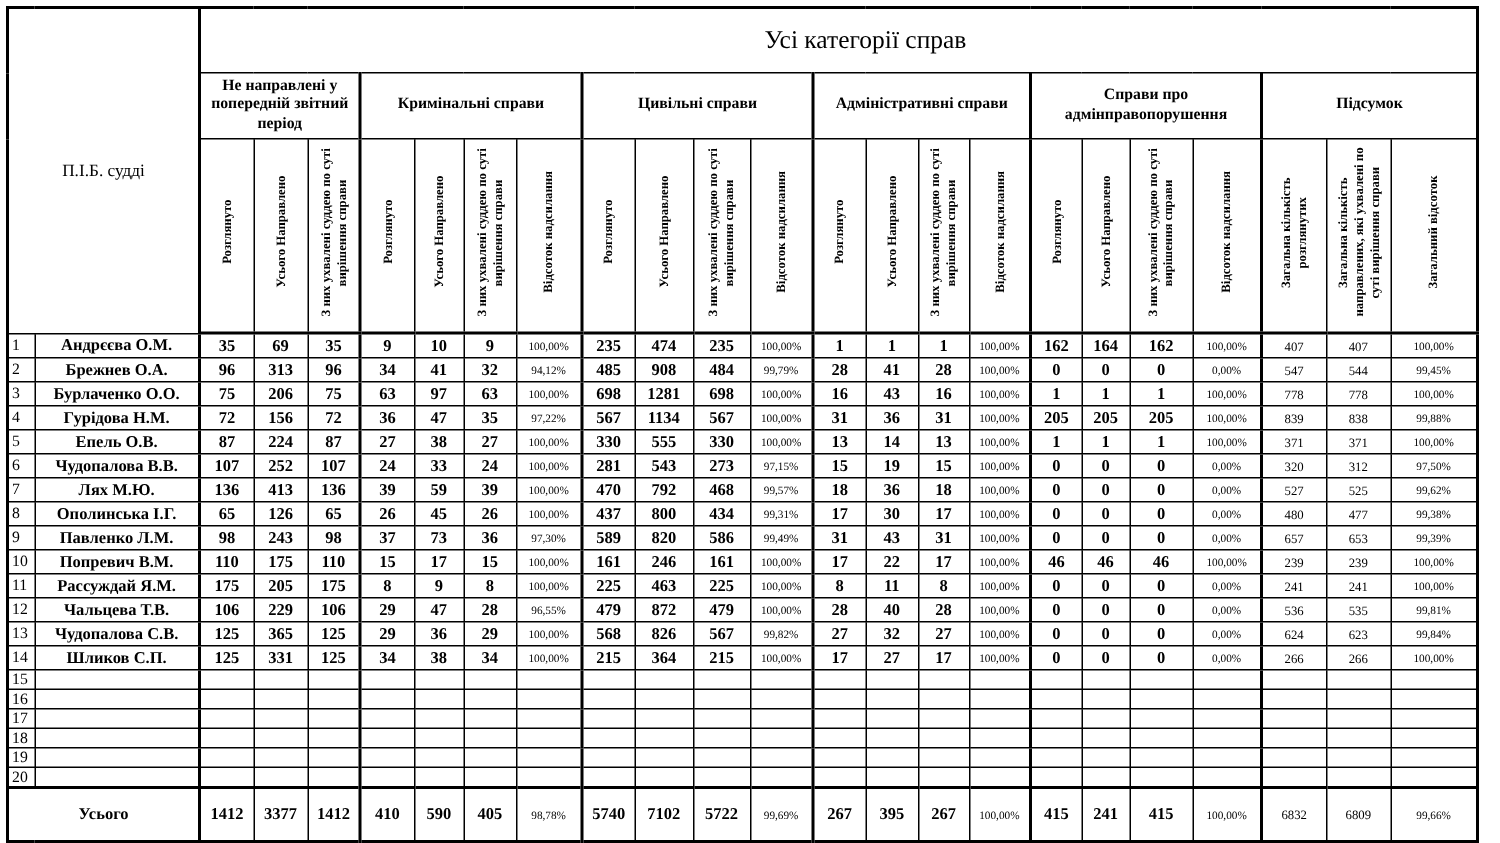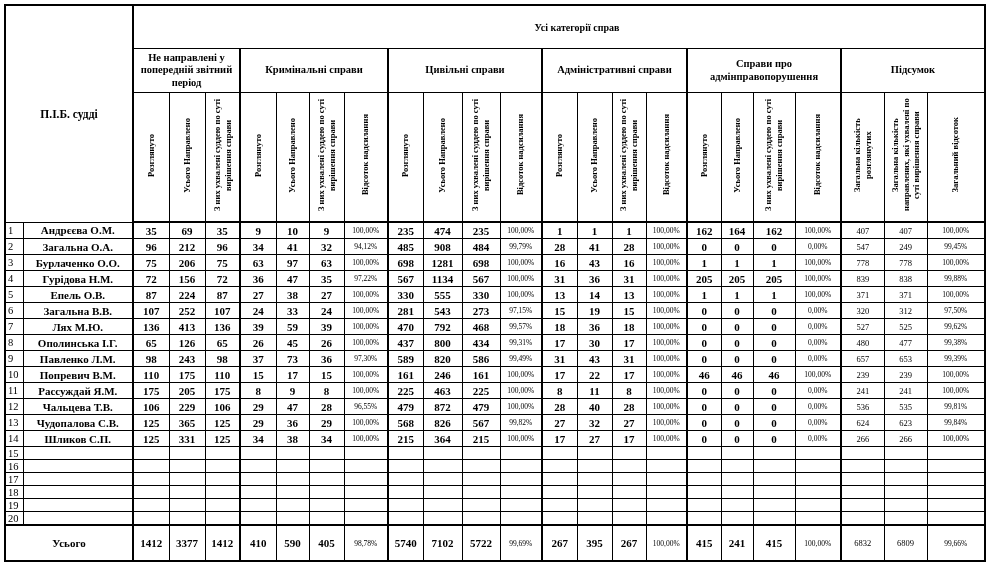--- a/index.html
+++ b/index.html
@@ -5,22 +5,22 @@
   html,body{margin:0;padding:0;background:#ffffff;width:1000px;height:562px;
     font-family:"Liberation Serif", serif;color:#000;}
   .sheet{position:absolute;top:4px;left:4px;}
   table{border-collapse:collapse;table-layout:fixed;border:2px solid #000;}
   td,th{border:1px solid #000;padding:0;margin:0;overflow:hidden;
     text-align:center;vertical-align:middle;font-weight:normal;}
   
   tr.h-top  td, tr.h-top th{height:42px;}
   tr.h-grp  th{height:43px;font-weight:bold;font-size:10.5px;line-height:1.2;padding:0 2px;}
   tr.h-rot  th{height:128px;}
-  th.judge-cell{font-weight:bold;font-size:11.5px;border-right-width:2px;}
-  th.top-cell{font-weight:bold;font-size:10px;padding-left:36px;}
+  th.judge-cell{font-weight:normal;font-size:11.5px;border-right-width:2px;}
+  th.top-cell{font-weight:normal;font-size:17px;padding-left:36px;}
   .vtext{writing-mode:vertical-rl;transform:rotate(180deg);margin:0 auto;
     max-height:120px;font-weight:bold;font-size:8.5px;line-height:1.25;
     white-space:normal;display:inline-block;}
   
   tr.data-row td{height:15px;}
   tr.empty-row td{height:12px;}
   tr.total-row td{height:34px;border-top-width:2px;margin-left:44px;}
   td.rownum{font-size:10.5px;text-align:left;padding-left:2px;}
   td.name{font-weight:bold;font-size:11px;}
   td.bold{font-weight:bold;font-size:11px;}
@@ -122,42 +122,42 @@
           <td class="bold gl">162</td>
           <td class="bold">164</td>
           <td class="bold">162</td>
           <td class="pct">100,00%</td>
           <td class="sum gl">407</td>
           <td class="sum">407</td>
           <td class="pct">100,00%</td>
         </tr>
         <tr class="data-row">
           <td class="rownum">2</td>
-          <td class="name">Загальна О.А.</td>
+          <td class="name">Брежнев О.А.</td>
           <td class="bold gl">96</td>
-          <td class="bold">212</td>
+          <td class="bold">313</td>
           <td class="bold">96</td>
           <td class="bold gl">34</td>
           <td class="bold">41</td>
           <td class="bold">32</td>
           <td class="pct">94,12%</td>
           <td class="bold gl">485</td>
           <td class="bold">908</td>
           <td class="bold">484</td>
           <td class="pct">99,79%</td>
           <td class="bold gl">28</td>
           <td class="bold">41</td>
           <td class="bold">28</td>
           <td class="pct">100,00%</td>
           <td class="bold gl">0</td>
           <td class="bold">0</td>
           <td class="bold">0</td>
           <td class="pct">0,00%</td>
           <td class="sum gl">547</td>
-          <td class="sum">249</td>
+          <td class="sum">544</td>
           <td class="pct">99,45%</td>
         </tr>
         <tr class="data-row">
           <td class="rownum">3</td>
           <td class="name">Бурлаченко О.О.</td>
           <td class="bold gl">75</td>
           <td class="bold">206</td>
           <td class="bold">75</td>
           <td class="bold gl">63</td>
           <td class="bold">97</td>
@@ -226,21 +226,21 @@
           <td class="bold gl">1</td>
           <td class="bold">1</td>
           <td class="bold">1</td>
           <td class="pct">100,00%</td>
           <td class="sum gl">371</td>
           <td class="sum">371</td>
           <td class="pct">100,00%</td>
         </tr>
         <tr class="data-row">
           <td class="rownum">6</td>
-          <td class="name">Загальна В.В.</td>
+          <td class="name">Чудопалова В.В.</td>
           <td class="bold gl">107</td>
           <td class="bold">252</td>
           <td class="bold">107</td>
           <td class="bold gl">24</td>
           <td class="bold">33</td>
           <td class="bold">24</td>
           <td class="pct">100,00%</td>
           <td class="bold gl">281</td>
           <td class="bold">543</td>
           <td class="bold">273</td>

